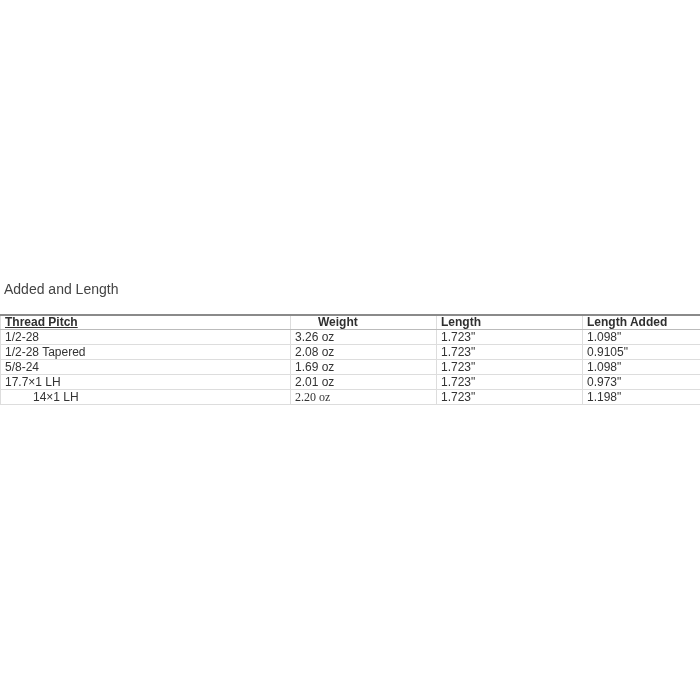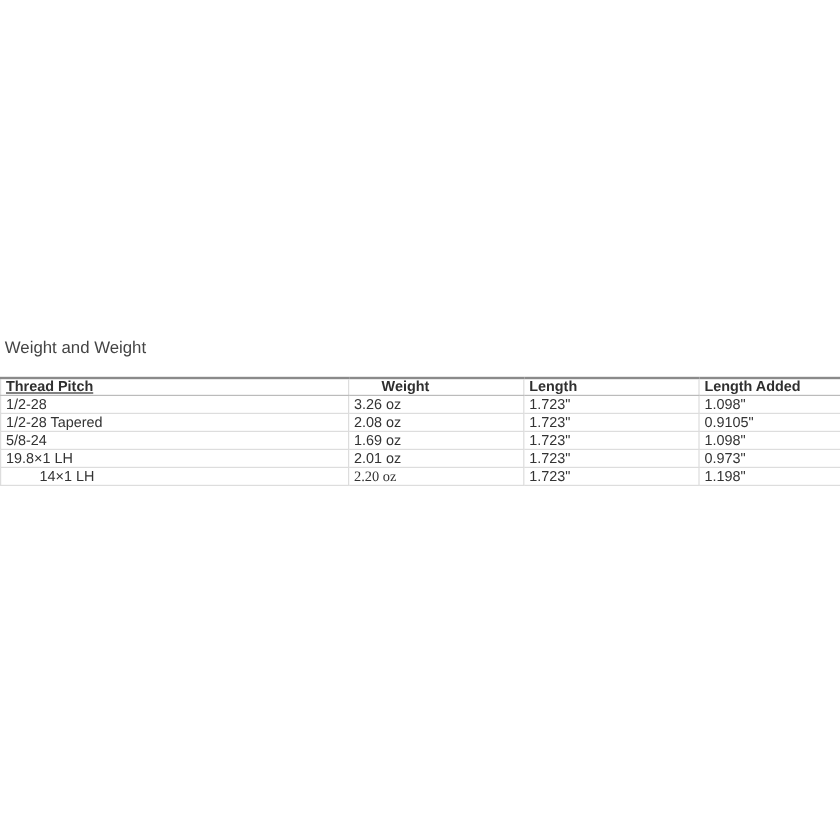--- a/index.html
+++ b/index.html
@@ -52,21 +52,21 @@
   table.specs tbody td {
     height: 14px;
     line-height: 14px;
     font-weight: normal;
   }
 </style>
 </head>
 <body style="background: rgb(255, 255, 255);">
 
 <div class="content">
-  <div class="section-title" style="color: rgb(68, 68, 68);">Weight and Weight</div>
+  <div class="section-title" style="color: rgb(68, 68, 68);">Added and Length</div>
 
   <table class="specs" style="color: rgb(51, 51, 51);">
     <colgroup>
         <col style="width: 290px;">
         <col style="width: 146px;">
         <col style="width: 146px;">
         <col style="width: 146px;">
       </colgroup>
     <thead>
       <tr>
@@ -89,21 +89,21 @@
           <td style="border-color: rgb(221, 221, 221);">1.723"</td>
           <td style="border-color: rgb(221, 221, 221);">0.9105"</td>
         </tr>
         <tr>
           <td style="border-color: rgb(221, 221, 221);">5/8-24</td>
           <td style="border-color: rgb(221, 221, 221);">1.69 oz</td>
           <td style="border-color: rgb(221, 221, 221);">1.723"</td>
           <td style="border-color: rgb(221, 221, 221);">1.098"</td>
         </tr>
         <tr>
-          <td style="border-color: rgb(221, 221, 221);">19.8×1 LH</td>
+          <td style="border-color: rgb(221, 221, 221);">17.7×1 LH</td>
           <td style="border-color: rgb(221, 221, 221);">2.01 oz</td>
           <td style="border-color: rgb(221, 221, 221);">1.723"</td>
           <td style="border-color: rgb(221, 221, 221);">0.973"</td>
         </tr>
         <tr>
           <td style="border-color: rgb(221, 221, 221); padding-left: 32px;">14×1 LH</td>
           <td style="border-color: rgb(221, 221, 221); font-family: Liberation Serif, serif;">2.20 oz</td>
           <td style="border-color: rgb(221, 221, 221);">1.723"</td>
           <td style="border-color: rgb(221, 221, 221);">1.198"</td>
         </tr>

